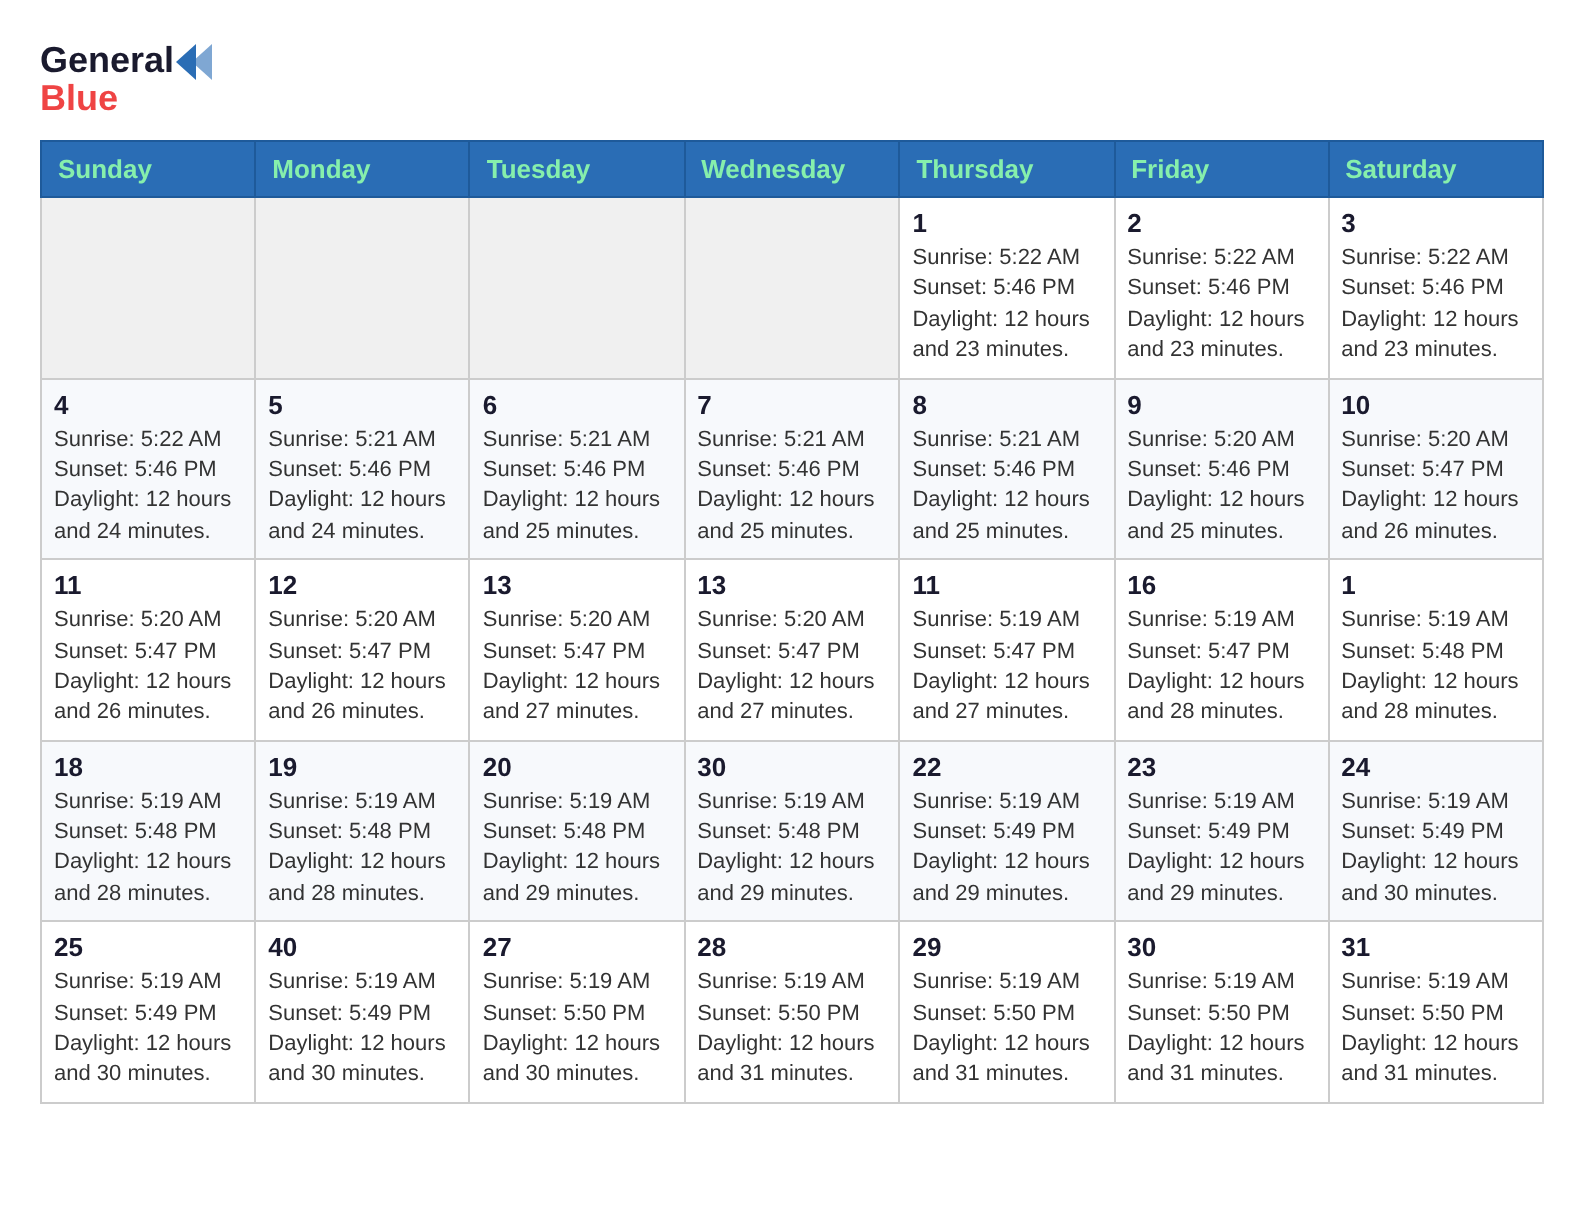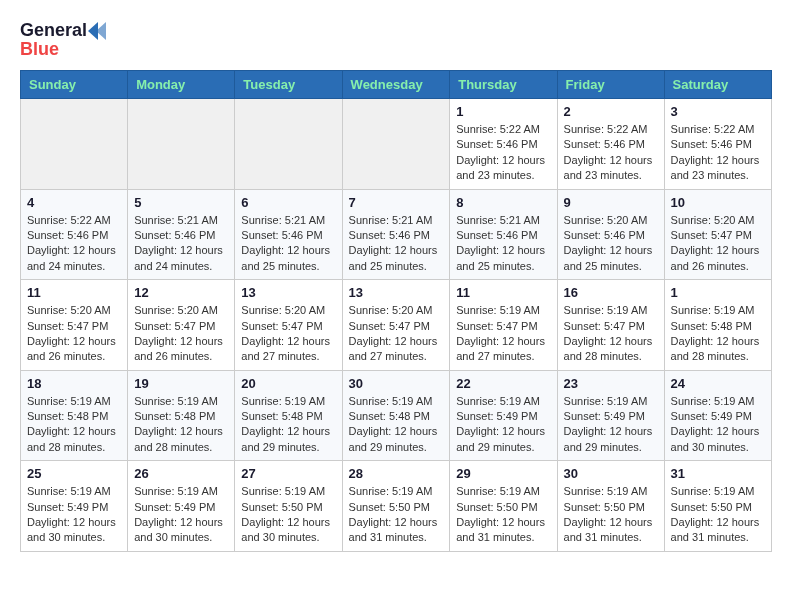--- a/index.html
+++ b/index.html
@@ -297,21 +297,21 @@
       </tr>
       <tr class="week-row">
         <td>
           <div class="day-number">25</div>
           <div class="day-info" style="white-space: pre-line;">Sunrise: 5:19 AM
 Sunset: 5:49 PM
 Daylight: 12 hours
 and 30 minutes.</div>
         </td>
         <td>
-          <div class="day-number">26</div>
+          <div class="day-number">40</div>
           <div class="day-info" style="white-space: pre-line;">Sunrise: 5:19 AM
 Sunset: 5:49 PM
 Daylight: 12 hours
 and 30 minutes.</div>
         </td>
         <td>
           <div class="day-number">27</div>
           <div class="day-info" style="white-space: pre-line;">Sunrise: 5:19 AM
 Sunset: 5:50 PM
 Daylight: 12 hours

